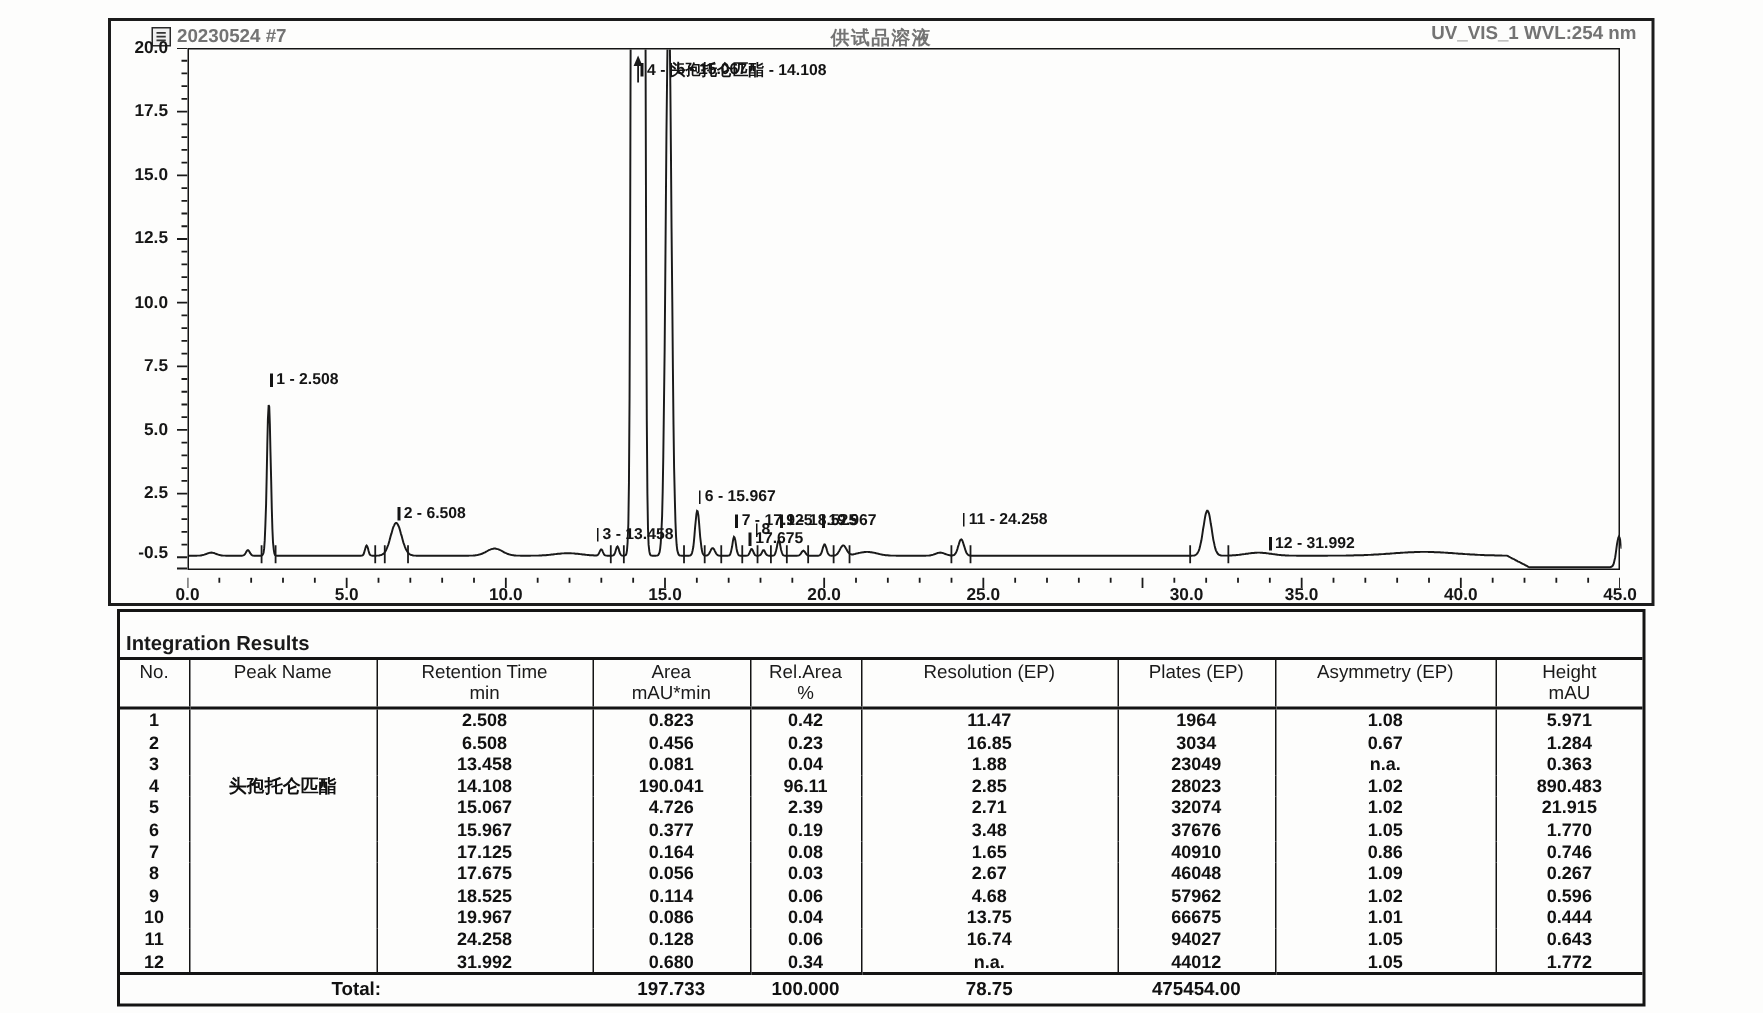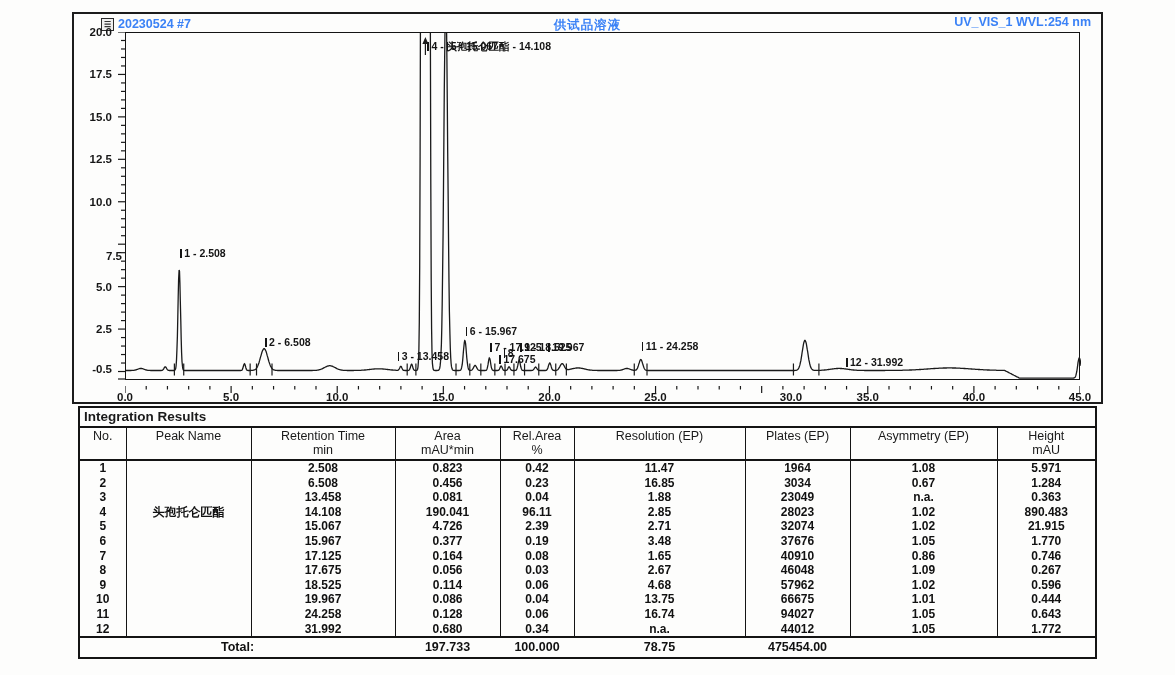--- a/index.html
+++ b/index.html
@@ -5,38 +5,38 @@
   * { box-sizing: border-box; }
   html,body { margin:0; padding:0; }
   body {
     width:1175px; height:675px; overflow:hidden;
     background:#fdfdfc; color:#1a1a1a;
     font-family:"Liberation Sans", sans-serif;
     -webkit-font-smoothing:antialiased;
   }
   .frame { position:absolute; left:72px; top:12px; width:1031px; height:392px;
            border:2px solid #1c1c1c; background:#fdfdfc; }
-  .chart-header-label { position:absolute; font-size:12.5px; font-weight:700; white-space:nowrap; color:#3b82f6; }
+  .chart-header-label { position:absolute; font-size:12.5px; font-weight:700; white-space:nowrap; color:#737373; }
   #run-id { left:44px; top:3px; }
   #chart-title { left:50%; transform:translateX(-50%); top:3px; letter-spacing:1px;font-family:Liberation Serif, serif; }
   #detector { right:10px; top:1px; }
   .seq-icon { position:absolute; left:27px; top:4px; width:13px; height:13px;
               border:1.5px solid #2a2a2a; background:#efefef; font-size:8px; line-height:11px;
               text-align:center; font-weight:700; color:#333; }
   .plot { position:absolute; left:51px; top:18px; width:955px; height:348px;
           border:1.6px solid #141414; background:transparent; }
   .plot svg { position:absolute; left:0; top:0; overflow:hidden; }
   .yaxis-ticks { position:absolute; left:41px; top:18px; width:10px; height:348px; }
   .xaxis-ticks { position:absolute; left:51px; top:368px; width:955px; height:10px; }
   .ylabel { position:absolute; width:36px; text-align:right; font-size:11.5px; font-weight:700; color:#161616; }
   .xlabel { position:absolute; width:34px; text-align:center; font-size:11.5px; font-weight:700; color:#161616; }
   .plabel { position:absolute; font-size:10.5px; font-weight:700; white-space:nowrap; color:#141414; }
   .plabel::before { content:""; position:absolute; left:-4px; top:2px; width:1.5px; height:9px; background:#141414; }
   .table-box { position:absolute; left:78px; top:406px; width:1019px; border:2px solid #141414; background:#fdfdfc; }
-  .table-title { font-size:13.5px; font-weight:700; padding:1px 4px 2px 4px; border-bottom:2px solid #141414; }
+  .table-title { font-size:13.5px; font-weight:700; padding:1px 4px 2px 4px; border-bottom:2px solid #141414;margin-top:12px; }
   table.results { border-collapse:collapse; table-layout:fixed; width:1015px; }
   table.results th { font-size:12.5px; font-weight:400; text-align:center; vertical-align:top;
                      padding:1px 0 2px 0; border-bottom:2px solid #141414; line-height:14px; }
   table.results th + th, table.results td.vl { border-left:1.8px solid #141414; }
   table.results td { font-size:12px; font-weight:700; text-align:center; padding:0; line-height:14.6px; color:#111; }
   table.results tr.total-row td { border-top:2.2px solid #141414; font-size:12.5px; line-height:19px; }
   td.tleft { text-align:left; padding-left:5px; }
 </style>
 </head>
 <body>
@@ -92,21 +92,21 @@
         <line x1="3" x2="10" y1="0" y2="0" stroke="#1a1a1a" stroke-width="1.2"></line>
         <line x1="3" x2="10" y1="347" y2="347" stroke="#1a1a1a" stroke-width="1.2"></line>
       </svg>
   </div>
   <div id="ylabels">
       <span class="ylabel" style="left: 2px; top: 12px;">20.0</span>
       <span class="ylabel" style="left: 2px; top: 54.439px;">17.5</span>
       <span class="ylabel" style="left: 2px; top: 96.878px;">15.0</span>
       <span class="ylabel" style="left: 2px; top: 139.317px;">12.5</span>
       <span class="ylabel" style="left: 2px; top: 181.756px;">10.0</span>
-      <span class="ylabel" style="left: 12px; top: 224.195px; margin-top: 12px;">7.5</span>
+      <span class="ylabel" style="left: 2px; top: 224.195px;">7.5</span>
       <span class="ylabel" style="left: 2px; top: 266.634px;">5.0</span>
       <span class="ylabel" style="left: 2px; top: 309.073px;">2.5</span>
       <span class="ylabel" style="left: 2px; top: 349px;">-0.5</span>
     </div>
 
   <div class="plot">
     <svg id="trace-svg" width="955" height="348" viewBox="0 0 955 348">
         <path d="M0.0 337.5L0.4 337.5L0.8 337.5L1.3 337.5L1.7 337.5L2.1 337.5L2.5 337.5L3.0 337.5L3.4 337.5L3.8 337.5L4.2 337.5L4.7 337.5L5.1 337.5L5.5 337.4L5.9 337.4L6.4 337.4L6.8 337.4L7.2 337.4L7.6 337.3L8.1 337.3L8.5 337.2L8.9 337.1L9.3 337.0L9.8 336.9L10.2 336.8L10.6 336.6L11.0 336.5L11.5 336.3L11.9 336.2L12.3 336.0L12.7 335.8L13.2 335.7L13.6 335.6L14.0 335.5L14.4 335.5L14.9 335.4L15.3 335.5L15.7 335.5L16.1 335.6L16.6 335.7L17.0 335.8L17.4 336.0L17.8 336.2L18.3 336.3L18.7 336.5L19.1 336.6L19.5 336.8L19.9 336.9L20.4 337.0L20.8 337.1L21.2 337.2L21.6 337.3L22.1 337.3L22.5 337.4L22.9 337.4L23.3 337.4L23.8 337.4L24.2 337.4L24.6 337.5L25.0 337.5L25.5 337.5L25.9 337.5L26.3 337.5L26.7 337.5L27.2 337.5L27.6 337.5L28.0 337.5L28.4 337.5L28.9 337.5L29.3 337.5L29.7 337.5L30.1 337.5L30.6 337.5L31.0 337.5L31.4 337.5L31.8 337.5L32.3 337.5L32.7 337.5L33.1 337.5L33.5 337.5L34.0 337.5L34.4 337.5L34.8 337.5L35.2 337.5L35.7 337.4L36.1 337.3L36.5 337.1L36.9 336.8L37.4 336.3L37.8 335.6L38.2 334.8L38.6 334.2L39.0 333.8L39.5 333.8L39.9 334.2L40.3 334.8L40.7 335.6L41.2 336.3L41.6 336.8L42.0 337.1L42.4 337.3L42.9 337.4L43.3 337.5L43.7 337.5L44.1 337.5L44.6 337.5L45.0 337.5L45.4 337.5L45.8 337.5L46.3 337.5L46.7 337.5L47.1 337.5L47.5 337.5L48.0 337.5L48.4 337.4L48.8 337.2L49.2 336.7L49.7 335.5L50.1 332.6L50.5 327.1L50.9 317.4L51.4 302.9L51.8 284.1L52.2 263.9L52.6 246.6L53.1 237.0L53.5 238.1L53.9 249.6L54.3 267.8L54.8 288.1L55.2 306.2L55.6 319.7L56.0 328.5L56.5 333.4L56.9 335.8L57.3 336.9L57.7 337.3L58.1 337.4L58.6 337.5L59.0 337.5L59.4 337.5L59.8 337.5L60.3 337.5L60.7 337.5L61.1 337.5L61.5 337.5L62.0 337.5L62.4 337.5L62.8 337.5L63.2 337.5L63.7 337.5L64.1 337.5L64.5 337.5L64.9 337.5L65.4 337.5L65.8 337.5L66.2 337.5L66.6 337.5L67.1 337.5L67.5 337.5L67.9 337.5L68.3 337.5L68.8 337.5L69.2 337.5L69.6 337.5L70.0 337.5L70.5 337.5L70.9 337.5L71.3 337.5L71.7 337.5L72.2 337.5L72.6 337.5L73.0 337.5L73.4 337.5L73.9 337.5L74.3 337.5L74.7 337.5L75.1 337.5L75.6 337.5L76.0 337.5L76.4 337.5L76.8 337.5L77.2 337.5L77.7 337.5L78.1 337.5L78.5 337.5L78.9 337.5L79.4 337.5L79.8 337.5L80.2 337.5L80.6 337.5L81.1 337.5L81.5 337.5L81.9 337.5L82.3 337.5L82.8 337.5L83.2 337.5L83.6 337.5L84.0 337.5L84.5 337.5L84.9 337.5L85.3 337.5L85.7 337.5L86.2 337.5L86.6 337.5L87.0 337.5L87.4 337.5L87.9 337.5L88.3 337.5L88.7 337.5L89.1 337.5L89.6 337.5L90.0 337.5L90.4 337.5L90.8 337.5L91.3 337.5L91.7 337.5L92.1 337.5L92.5 337.5L93.0 337.5L93.4 337.5L93.8 337.5L94.2 337.5L94.7 337.5L95.1 337.5L95.5 337.5L95.9 337.5L96.3 337.5L96.8 337.5L97.2 337.5L97.6 337.5L98.0 337.5L98.5 337.5L98.9 337.5L99.3 337.5L99.7 337.5L100.2 337.5L100.6 337.5L101.0 337.5L101.4 337.5L101.9 337.5L102.3 337.5L102.7 337.5L103.1 337.5L103.6 337.5L104.0 337.5L104.4 337.5L104.8 337.5L105.3 337.5L105.7 337.5L106.1 337.5L106.5 337.5L107.0 337.5L107.4 337.5L107.8 337.5L108.2 337.5L108.7 337.5L109.1 337.5L109.5 337.5L109.9 337.5L110.4 337.5L110.8 337.5L111.2 337.5L111.6 337.5L112.1 337.5L112.5 337.5L112.9 337.5L113.3 337.5L113.8 337.5L114.2 337.5L114.6 337.5L115.0 337.4L115.4 337.3L115.9 337.1L116.3 336.6L116.7 335.6L117.1 334.2L117.6 332.5L118.0 331.2L118.4 330.7L118.8 331.2L119.3 332.5L119.7 334.2L120.1 335.6L120.5 336.6L121.0 337.1L121.4 337.3L121.8 337.4L122.2 337.5L122.7 337.5L123.1 337.5L123.5 337.5L123.9 337.5L124.4 337.5L124.8 337.5L125.2 337.4L125.6 337.4L126.1 337.4L126.5 337.4L126.9 337.3L127.3 337.2L127.8 337.1L128.2 337.0L128.6 336.8L129.0 336.6L129.5 336.3L129.9 335.9L130.3 335.4L130.7 334.8L131.2 334.1L131.6 333.3L132.0 332.3L132.4 331.2L132.9 330.0L133.3 328.6L133.7 327.2L134.1 325.6L134.5 324.1L135.0 322.6L135.4 321.1L135.8 319.7L136.2 318.4L136.7 317.4L137.1 316.5L137.5 316.0L137.9 315.7L138.4 315.7L138.8 316.1L139.2 316.7L139.6 317.5L140.1 318.6L140.5 319.9L140.9 321.4L141.3 322.9L141.8 324.4L142.2 326.0L142.6 327.5L143.0 328.9L143.5 330.2L143.9 331.4L144.3 332.5L144.7 333.4L145.2 334.2L145.6 334.9L146.0 335.5L146.4 335.9L146.9 336.3L147.3 336.6L147.7 336.8L148.1 337.0L148.6 337.1L149.0 337.2L149.4 337.3L149.8 337.4L150.3 337.4L150.7 337.4L151.1 337.4L151.5 337.5L152.0 337.5L152.4 337.5L152.8 337.5L153.2 337.5L153.6 337.5L154.1 337.5L154.5 337.5L154.9 337.5L155.3 337.5L155.8 337.5L156.2 337.5L156.6 337.5L157.0 337.5L157.5 337.5L157.9 337.5L158.3 337.5L158.7 337.5L159.2 337.5L159.6 337.5L160.0 337.5L160.4 337.5L160.9 337.5L161.3 337.5L161.7 337.5L162.1 337.5L162.6 337.5L163.0 337.5L163.4 337.5L163.8 337.5L164.3 337.5L164.7 337.5L165.1 337.5L165.5 337.5L166.0 337.5L166.4 337.5L166.8 337.5L167.2 337.5L167.7 337.5L168.1 337.5L168.5 337.5L168.9 337.5L169.4 337.5L169.8 337.5L170.2 337.5L170.6 337.5L171.1 337.5L171.5 337.5L171.9 337.5L172.3 337.5L172.7 337.5L173.2 337.5L173.6 337.5L174.0 337.5L174.4 337.5L174.9 337.5L175.3 337.5L175.7 337.5L176.1 337.5L176.6 337.5L177.0 337.5L177.4 337.5L177.8 337.5L178.3 337.5L178.7 337.5L179.1 337.5L179.5 337.5L180.0 337.5L180.4 337.5L180.8 337.5L181.2 337.5L181.7 337.5L182.1 337.5L182.5 337.5L182.9 337.5L183.4 337.5L183.8 337.5L184.2 337.5L184.6 337.5L185.1 337.5L185.5 337.5L185.9 337.5L186.3 337.5L186.8 337.4L187.2 337.4L187.6 337.4L188.0 337.4L188.5 337.4L188.9 337.4L189.3 337.4L189.7 337.3L190.2 337.3L190.6 337.3L191.0 337.2L191.4 337.2L191.8 337.1L192.3 337.0L192.7 336.9L193.1 336.8L193.5 336.7L194.0 336.6L194.4 336.5L194.8 336.3L195.2 336.2L195.7 336.0L196.1 335.8L196.5 335.6L196.9 335.4L197.4 335.2L197.8 334.9L198.2 334.7L198.6 334.5L199.1 334.2L199.5 334.0L199.9 333.8L200.3 333.6L200.8 333.4L201.2 333.2L201.6 333.1L202.0 333.0L202.5 332.9L202.9 332.8L203.3 332.7L203.7 332.7L204.2 332.7L204.6 332.8L205.0 332.9L205.4 333.0L205.9 333.1L206.3 333.2L206.7 333.4L207.1 333.6L207.6 333.8L208.0 334.0L208.4 334.2L208.8 334.5L209.3 334.7L209.7 334.9L210.1 335.2L210.5 335.4L210.9 335.6L211.4 335.8L211.8 336.0L212.2 336.2L212.6 336.3L213.1 336.5L213.5 336.6L213.9 336.7L214.3 336.8L214.8 336.9L215.2 337.0L215.6 337.1L216.0 337.2L216.5 337.2L216.9 337.3L217.3 337.3L217.7 337.3L218.2 337.4L218.6 337.4L219.0 337.4L219.4 337.4L219.9 337.4L220.3 337.4L220.7 337.4L221.1 337.5L221.6 337.5L222.0 337.5L222.4 337.5L222.8 337.5L223.3 337.5L223.7 337.5L224.1 337.5L224.5 337.5L225.0 337.5L225.4 337.5L225.8 337.5L226.2 337.5L226.7 337.5L227.1 337.5L227.5 337.5L227.9 337.4L228.4 337.4L228.8 337.4L229.2 337.4L229.6 337.4L230.0 337.4L230.5 337.4L230.9 337.4L231.3 337.4L231.7 337.4L232.2 337.4L232.6 337.4L233.0 337.4L233.4 337.3L233.9 337.3L234.3 337.3L234.7 337.3L235.1 337.3L235.6 337.2L236.0 337.2L236.4 337.2L236.8 337.2L237.3 337.1L237.7 337.1L238.1 337.1L238.5 337.0L239.0 337.0L239.4 337.0L239.8 336.9L240.2 336.9L240.7 336.8L241.1 336.8L241.5 336.7L241.9 336.7L242.4 336.6L242.8 336.6L243.2 336.5L243.6 336.5L244.1 336.4L244.5 336.4L244.9 336.3L245.3 336.3L245.8 336.2L246.2 336.2L246.6 336.1L247.0 336.1L247.5 336.1L247.9 336.0L248.3 336.0L248.7 335.9L249.1 335.9L249.6 335.9L250.0 335.9L250.4 335.8L250.8 335.8L251.3 335.8L251.7 335.8L252.1 335.8L252.5 335.8L253.0 335.8L253.4 335.8L253.8 335.8L254.2 335.8L254.7 335.8L255.1 335.9L255.5 335.9L255.9 335.9L256.4 335.9L256.8 336.0L257.2 336.0L257.6 336.1L258.1 336.1L258.5 336.1L258.9 336.2L259.3 336.2L259.8 336.3L260.2 336.3L260.6 336.4L261.0 336.4L261.5 336.5L261.9 336.5L262.3 336.6L262.7 336.6L263.2 336.7L263.6 336.7L264.0 336.8L264.4 336.8L264.9 336.9L265.3 336.9L265.7 337.0L266.1 337.0L266.6 337.0L267.0 337.1L267.4 337.1L267.8 337.1L268.2 337.2L268.7 337.2L269.1 337.2L269.5 337.2L269.9 337.3L270.4 337.3L270.8 337.3L271.2 337.3L271.6 337.3L272.1 337.2L272.5 337.0L272.9 336.5L273.3 335.8L273.8 334.8L274.2 333.9L274.6 333.3L275.0 333.3L275.5 333.9L275.9 334.9L276.3 335.8L276.7 336.6L277.2 337.1L277.6 337.3L278.0 337.4L278.4 337.4L278.9 337.5L279.3 337.5L279.7 337.5L280.1 337.5L280.6 337.5L281.0 337.5L281.4 337.5L281.8 337.5L282.3 337.4L282.7 337.3L283.1 337.1L283.5 336.6L284.0 335.6L284.4 334.3L284.8 332.9L285.2 331.7L285.7 331.3L286.1 331.9L286.5 333.1L286.9 334.6L287.3 335.9L287.8 336.7L288.2 337.2L288.6 337.4L289.0 337.4L289.5 337.5L289.9 337.5L290.3 337.4L290.7 337.3L291.2 337.0L291.6 336.2L292.0 334.0L292.4 328.6L292.9 316.2L293.3 288.9L293.7 232.6L294.1 123.2L294.6 -76.6L295.0 -419.6L295.4 -972.3L295.8 -1806.3L296.3 -2982.4L296.7 -4526.9L297.1 -6406.1L297.5 -8507.7L298.0 -10639.4L298.4 -12551.1L298.8 -13980.7L299.2 -14712.2L299.7 -14629.1L300.1 -13744.9L300.5 -12199.2L300.9 -10222.1L301.4 -8077.7L301.8 -6007.7L302.2 -4189.1L302.6 -2717.9L303.1 -1613.7L303.5 -841.5L303.9 -336.5L304.3 -27.1L304.8 150.9L305.2 247.1L305.6 296.1L306.0 319.5L306.4 330.1L306.9 334.6L307.3 336.4L307.7 337.1L308.1 337.4L308.6 337.4L309.0 337.5L309.4 337.5L309.8 337.5L310.3 337.5L310.7 337.5L311.1 337.5L311.5 337.4L312.0 337.4L312.4 337.3L312.8 337.0L313.2 336.4L313.7 335.2L314.1 332.9L314.5 328.9L314.9 322.0L315.4 311.1L315.8 294.5L316.2 271.0L316.6 239.5L317.1 200.0L317.5 154.0L317.9 104.3L318.3 55.5L318.8 12.9L319.2 -18.2L319.6 -33.4L320.0 -30.7L320.5 -10.4L320.9 24.7L321.3 69.7L321.7 119.4L322.2 168.3L322.6 212.6L323.0 249.8L323.4 278.8L323.9 300.2L324.3 314.9L324.7 324.4L325.1 330.3L325.5 333.7L326.0 335.6L326.4 336.6L326.8 337.1L327.2 337.3L327.7 337.4L328.1 337.4L328.5 337.5L328.9 337.5L329.4 337.5L329.8 337.5L330.2 337.5L330.6 337.5L331.1 337.5L331.5 337.5L331.9 337.5L332.3 337.5L332.8 337.5L333.2 337.5L333.6 337.4L334.0 337.3L334.5 337.1L334.9 336.6L335.3 335.7L335.7 334.2L336.2 331.7L336.6 328.1L337.0 323.6L337.4 318.5L337.9 313.5L338.3 309.6L338.7 307.6L339.1 307.9L339.6 310.6L340.0 314.9L340.4 320.0L340.8 325.0L341.3 329.3L341.7 332.5L342.1 334.7L342.5 336.1L343.0 336.8L343.4 337.2L343.8 337.3L344.2 337.4L344.6 337.4L345.1 337.3L345.5 337.2L345.9 337.0L346.3 336.6L346.8 336.0L347.2 335.2L347.6 334.4L348.0 333.5L348.5 332.8L348.9 332.4L349.3 332.4L349.7 332.8L350.2 333.5L350.6 334.4L351.0 335.2L351.4 336.0L351.9 336.6L352.3 337.0L352.7 337.2L353.1 337.3L353.6 337.4L354.0 337.5L354.4 337.5L354.8 337.5L355.3 337.5L355.7 337.5L356.1 337.5L356.5 337.5L357.0 337.5L357.4 337.5L357.8 337.5L358.2 337.5L358.7 337.5L359.1 337.5L359.5 337.4L359.9 337.3L360.4 337.1L360.8 336.5L361.2 335.4L361.6 333.6L362.1 331.2L362.5 328.4L362.9 326.1L363.3 324.9L363.7 325.3L364.2 327.1L364.6 329.8L365.0 332.5L365.4 334.6L365.9 336.1L366.3 336.9L366.7 337.2L367.1 337.4L367.6 337.5L368.0 337.5L368.4 337.5L368.8 337.5L369.3 337.5L369.7 337.5L370.1 337.5L370.5 337.5L371.0 337.5L371.4 337.5L371.8 337.4L372.2 337.4L372.7 337.2L373.1 336.7L373.5 336.0L373.9 335.0L374.4 333.9L374.8 333.1L375.2 333.0L375.6 333.5L376.1 334.5L376.5 335.5L376.9 336.4L377.3 337.0L377.8 337.3L378.2 337.4L378.6 337.5L379.0 337.5L379.5 337.5L379.9 337.4L380.3 337.3L380.7 337.1L381.2 336.7L381.6 336.1L382.0 335.2L382.4 334.4L382.8 333.8L383.3 333.8L383.7 334.4L384.1 335.2L384.5 336.1L385.0 336.7L385.4 337.1L385.8 337.3L386.2 337.4L386.7 337.5L387.1 337.5L387.5 337.5L387.9 337.5L388.4 337.5L388.8 337.5L389.2 337.4L389.6 337.4L390.1 337.2L390.5 336.7L390.9 335.8L391.3 334.4L391.8 332.4L392.2 330.2L392.6 328.4L393.0 327.4L393.5 327.7L393.9 329.2L394.3 331.3L394.7 333.5L395.2 335.2L395.6 336.3L396.0 337.0L396.4 337.3L396.9 337.4L397.3 337.5L397.7 337.5L398.1 337.5L398.6 337.5L399.0 337.5L399.4 337.5L399.8 337.5L400.3 337.5L400.7 337.5L401.1 337.5L401.5 337.5L401.9 337.5L402.4 337.5L402.8 337.5L403.2 337.5L403.6 337.5L404.1 337.5L404.5 337.5L404.9 337.5L405.3 337.5L405.8 337.4L406.2 337.4L406.6 337.3L407.0 337.0L407.5 336.6L407.9 336.1L408.3 335.4L408.7 334.8L409.2 334.3L409.6 334.1L410.0 334.3L410.4 334.8L410.9 335.4L411.3 336.1L411.7 336.6L412.1 337.0L412.6 337.3L413.0 337.4L413.4 337.4L413.8 337.5L414.3 337.5L414.7 337.5L415.1 337.5L415.5 337.5L416.0 337.5L416.4 337.5L416.8 337.5L417.2 337.5L417.7 337.5L418.1 337.5L418.5 337.5L418.9 337.5L419.4 337.5L419.8 337.4L420.2 337.3L420.6 337.1L421.0 336.7L421.5 335.9L421.9 334.8L422.3 333.4L422.7 331.9L423.2 330.7L423.6 330.0L424.0 330.1L424.4 331.0L424.9 332.4L425.3 333.9L425.7 335.2L426.1 336.2L426.6 336.8L427.0 337.2L427.4 337.4L427.8 337.4L428.3 337.5L428.7 337.5L429.1 337.4L429.5 337.4L430.0 337.4L430.4 337.3L430.8 337.2L431.2 337.0L431.7 336.7L432.1 336.3L432.5 335.9L432.9 335.2L433.4 334.5L433.8 333.7L434.2 332.9L434.6 332.1L435.1 331.4L435.5 330.9L435.9 330.6L436.3 330.6L436.8 330.8L437.2 331.3L437.6 332.0L438.0 332.7L438.5 333.5L438.9 334.3L439.3 334.9L439.7 335.5L440.1 335.9L440.6 336.2L441.0 336.4L441.4 336.5L441.8 336.6L442.3 336.6L442.7 336.6L443.1 336.5L443.5 336.4L444.0 336.3L444.4 336.2L444.8 336.1L445.2 336.0L445.7 335.9L446.1 335.8L446.5 335.7L446.9 335.6L447.4 335.5L447.8 335.4L448.2 335.3L448.6 335.3L449.1 335.2L449.5 335.1L449.9 335.1L450.3 335.0L450.8 335.0L451.2 335.0L451.6 334.9L452.0 334.9L452.5 334.9L452.9 335.0L453.3 335.0L453.7 335.0L454.2 335.1L454.6 335.1L455.0 335.2L455.4 335.3L455.9 335.3L456.3 335.4L456.7 335.5L457.1 335.6L457.6 335.7L458.0 335.8L458.4 335.9L458.8 336.0L459.2 336.1L459.7 336.2L460.1 336.3L460.5 336.4L460.9 336.5L461.4 336.6L461.8 336.7L462.2 336.8L462.6 336.8L463.1 336.9L463.5 337.0L463.9 337.0L464.3 337.1L464.8 337.1L465.2 337.2L465.6 337.2L466.0 337.2L466.5 337.3L466.9 337.3L467.3 337.3L467.7 337.4L468.2 337.4L468.6 337.4L469.0 337.4L469.4 337.4L469.9 337.4L470.3 337.4L470.7 337.4L471.1 337.4L471.6 337.5L472.0 337.5L472.4 337.5L472.8 337.5L473.3 337.5L473.7 337.5L474.1 337.5L474.5 337.5L475.0 337.5L475.4 337.5L475.8 337.5L476.2 337.5L476.7 337.5L477.1 337.5L477.5 337.5L477.9 337.5L478.3 337.5L478.8 337.5L479.2 337.5L479.6 337.5L480.0 337.5L480.5 337.5L480.9 337.5L481.3 337.5L481.7 337.5L482.2 337.5L482.6 337.5L483.0 337.5L483.4 337.5L483.9 337.5L484.3 337.5L484.7 337.5L485.1 337.5L485.6 337.5L486.0 337.5L486.4 337.5L486.8 337.5L487.3 337.5L487.7 337.5L488.1 337.5L488.5 337.5L489.0 337.5L489.4 337.5L489.8 337.5L490.2 337.5L490.7 337.5L491.1 337.5L491.5 337.4L491.9 337.4L492.4 337.4L492.8 337.4L493.2 337.4L493.6 337.3L494.1 337.3L494.5 337.2L494.9 337.1L495.3 337.0L495.8 336.9L496.2 336.8L496.6 336.6L497.0 336.5L497.4 336.3L497.9 336.2L498.3 336.0L498.7 335.8L499.1 335.7L499.6 335.6L500.0 335.5L500.4 335.5L500.8 335.4L501.3 335.5L501.7 335.5L502.1 335.6L502.5 335.7L503.0 335.8L503.4 336.0L503.8 336.2L504.2 336.3L504.7 336.5L505.1 336.6L505.5 336.8L505.9 336.9L506.4 337.0L506.8 337.1L507.2 337.2L507.6 337.3L508.1 337.3L508.5 337.3L508.9 337.3L509.3 337.2L509.8 337.1L510.2 336.9L510.6 336.5L511.0 335.9L511.5 335.1L511.9 334.1L512.3 332.9L512.7 331.4L513.2 330.0L513.6 328.6L514.0 327.5L514.4 326.8L514.9 326.6L515.3 326.9L515.7 327.7L516.1 328.9L516.5 330.3L517.0 331.7L517.4 333.1L517.8 334.3L518.2 335.3L518.7 336.1L519.1 336.6L519.5 337.0L519.9 337.2L520.4 337.3L520.8 337.4L521.2 337.4L521.6 337.5L522.1 337.5L522.5 337.5L522.9 337.5L523.3 337.5L523.8 337.5L524.2 337.5L524.6 337.5L525.0 337.5L525.5 337.5L525.9 337.5L526.3 337.5L526.7 337.5L527.2 337.5L527.6 337.5L528.0 337.5L528.4 337.5L528.9 337.5L529.3 337.5L529.7 337.5L530.1 337.5L530.6 337.5L531.0 337.5L531.4 337.5L531.8 337.5L532.3 337.5L532.7 337.5L533.1 337.5L533.5 337.5L534.0 337.5L534.4 337.5L534.8 337.5L535.2 337.5L535.6 337.5L536.1 337.5L536.5 337.5L536.9 337.5L537.3 337.5L537.8 337.5L538.2 337.5L538.6 337.5L539.0 337.5L539.5 337.5L539.9 337.5L540.3 337.5L540.7 337.5L541.2 337.5L541.6 337.5L542.0 337.5L542.4 337.5L542.9 337.5L543.3 337.5L543.7 337.5L544.1 337.5L544.6 337.5L545.0 337.5L545.4 337.5L545.8 337.5L546.3 337.5L546.7 337.5L547.1 337.5L547.5 337.5L548.0 337.5L548.4 337.5L548.8 337.5L549.2 337.5L549.7 337.5L550.1 337.5L550.5 337.5L550.9 337.5L551.4 337.5L551.8 337.5L552.2 337.5L552.6 337.5L553.1 337.5L553.5 337.5L553.9 337.5L554.3 337.5L554.7 337.5L555.2 337.5L555.6 337.5L556.0 337.5L556.4 337.5L556.9 337.5L557.3 337.5L557.7 337.5L558.1 337.5L558.6 337.5L559.0 337.5L559.4 337.5L559.8 337.5L560.3 337.5L560.7 337.5L561.1 337.5L561.5 337.5L562.0 337.5L562.4 337.5L562.8 337.5L563.2 337.5L563.7 337.5L564.1 337.5L564.5 337.5L564.9 337.5L565.4 337.5L565.8 337.5L566.2 337.5L566.6 337.5L567.1 337.5L567.5 337.5L567.9 337.5L568.3 337.5L568.8 337.5L569.2 337.5L569.6 337.5L570.0 337.5L570.5 337.5L570.9 337.5L571.3 337.5L571.7 337.5L572.2 337.5L572.6 337.5L573.0 337.5L573.4 337.5L573.8 337.5L574.3 337.5L574.7 337.5L575.1 337.5L575.5 337.5L576.0 337.5L576.4 337.5L576.8 337.5L577.2 337.5L577.7 337.5L578.1 337.5L578.5 337.5L578.9 337.5L579.4 337.5L579.8 337.5L580.2 337.5L580.6 337.5L581.1 337.5L581.5 337.5L581.9 337.5L582.3 337.5L582.8 337.5L583.2 337.5L583.6 337.5L584.0 337.5L584.5 337.5L584.9 337.5L585.3 337.5L585.7 337.5L586.2 337.5L586.6 337.5L587.0 337.5L587.4 337.5L587.9 337.5L588.3 337.5L588.7 337.5L589.1 337.5L589.6 337.5L590.0 337.5L590.4 337.5L590.8 337.5L591.3 337.5L591.7 337.5L592.1 337.5L592.5 337.5L592.9 337.5L593.4 337.5L593.8 337.5L594.2 337.5L594.6 337.5L595.1 337.5L595.5 337.5L595.9 337.5L596.3 337.5L596.8 337.5L597.2 337.5L597.6 337.5L598.0 337.5L598.5 337.5L598.9 337.5L599.3 337.5L599.7 337.5L600.2 337.5L600.6 337.5L601.0 337.5L601.4 337.5L601.9 337.5L602.3 337.5L602.7 337.5L603.1 337.5L603.6 337.5L604.0 337.5L604.4 337.5L604.8 337.5L605.3 337.5L605.7 337.5L606.1 337.5L606.5 337.5L607.0 337.5L607.4 337.5L607.8 337.5L608.2 337.5L608.7 337.5L609.1 337.5L609.5 337.5L609.9 337.5L610.4 337.5L610.8 337.5L611.2 337.5L611.6 337.5L612.0 337.5L612.5 337.5L612.9 337.5L613.3 337.5L613.7 337.5L614.2 337.5L614.6 337.5L615.0 337.5L615.4 337.5L615.9 337.5L616.3 337.5L616.7 337.5L617.1 337.5L617.6 337.5L618.0 337.5L618.4 337.5L618.8 337.5L619.3 337.5L619.7 337.5L620.1 337.5L620.5 337.5L621.0 337.5L621.4 337.5L621.8 337.5L622.2 337.5L622.7 337.5L623.1 337.5L623.5 337.5L623.9 337.5L624.4 337.5L624.8 337.5L625.2 337.5L625.6 337.5L626.1 337.5L626.5 337.5L626.9 337.5L627.3 337.5L627.8 337.5L628.2 337.5L628.6 337.5L629.0 337.5L629.5 337.5L629.9 337.5L630.3 337.5L630.7 337.5L631.1 337.5L631.6 337.5L632.0 337.5L632.4 337.5L632.8 337.5L633.3 337.5L633.7 337.5L634.1 337.5L634.5 337.5L635.0 337.5L635.4 337.5L635.8 337.5L636.2 337.5L636.7 337.5L637.1 337.5L637.5 337.5L637.9 337.5L638.4 337.5L638.8 337.5L639.2 337.5L639.6 337.5L640.1 337.5L640.5 337.5L640.9 337.5L641.3 337.5L641.8 337.5L642.2 337.5L642.6 337.5L643.0 337.5L643.5 337.5L643.9 337.5L644.3 337.5L644.7 337.5L645.2 337.5L645.6 337.5L646.0 337.5L646.4 337.5L646.9 337.5L647.3 337.5L647.7 337.5L648.1 337.5L648.6 337.5L649.0 337.5L649.4 337.5L649.8 337.5L650.2 337.5L650.7 337.5L651.1 337.5L651.5 337.5L651.9 337.5L652.4 337.5L652.8 337.5L653.2 337.5L653.6 337.5L654.1 337.5L654.5 337.5L654.9 337.5L655.3 337.5L655.8 337.5L656.2 337.5L656.6 337.5L657.0 337.5L657.5 337.5L657.9 337.5L658.3 337.5L658.7 337.5L659.2 337.5L659.6 337.5L660.0 337.5L660.4 337.5L660.9 337.5L661.3 337.5L661.7 337.5L662.1 337.5L662.6 337.5L663.0 337.5L663.4 337.5L663.8 337.5L664.3 337.5L664.7 337.5L665.1 337.5L665.5 337.5L666.0 337.5L666.4 337.5L666.8 337.5L667.2 337.5L667.7 337.5L668.1 337.5L668.5 337.5L668.9 337.4L669.3 337.4L669.8 337.4L670.2 337.3L670.6 337.2L671.0 337.0L671.5 336.7L671.9 336.3L672.3 335.8L672.7 335.1L673.2 334.1L673.6 332.9L674.0 331.4L674.4 329.5L674.9 327.4L675.3 324.9L675.7 322.3L676.1 319.5L676.6 316.7L677.0 314.1L677.4 311.7L677.8 309.7L678.3 308.3L678.7 307.5L679.1 307.5L679.5 308.1L680.0 309.4L680.4 311.2L680.8 313.6L681.2 316.2L681.7 318.9L682.1 321.7L682.5 324.4L682.9 326.9L683.4 329.1L683.8 331.0L684.2 332.6L684.6 333.9L685.1 334.9L685.5 335.6L685.9 336.2L686.3 336.6L686.8 336.9L687.2 337.1L687.6 337.2L688.0 337.3L688.4 337.4L688.9 337.4L689.3 337.4L689.7 337.4L690.1 337.4L690.6 337.4L691.0 337.4L691.4 337.4L691.8 337.4L692.3 337.4L692.7 337.4L693.1 337.3L693.5 337.3L694.0 337.3L694.4 337.3L694.8 337.3L695.2 337.3L695.7 337.2L696.1 337.2L696.5 337.2L696.9 337.1L697.4 337.1L697.8 337.1L698.2 337.0L698.6 337.0L699.1 337.0L699.5 336.9L699.9 336.9L700.3 336.8L700.8 336.8L701.2 336.7L701.6 336.7L702.0 336.6L702.5 336.5L702.9 336.5L703.3 336.4L703.7 336.4L704.2 336.3L704.6 336.2L705.0 336.2L705.4 336.1L705.9 336.1L706.3 336.0L706.7 335.9L707.1 335.9L707.5 335.8L708.0 335.8L708.4 335.7L708.8 335.7L709.2 335.6L709.7 335.6L710.1 335.6L710.5 335.5L710.9 335.5L711.4 335.5L711.8 335.5L712.2 335.4L712.6 335.4L713.1 335.4L713.5 335.4L713.9 335.4L714.3 335.5L714.8 335.5L715.2 335.5L715.6 335.5L716.0 335.6L716.5 335.6L716.9 335.6L717.3 335.7L717.7 335.7L718.2 335.8L718.6 335.8L719.0 335.9L719.4 335.9L719.9 336.0L720.3 336.1L720.7 336.1L721.1 336.2L721.6 336.2L722.0 336.3L722.4 336.4L722.8 336.4L723.3 336.5L723.7 336.5L724.1 336.6L724.5 336.7L725.0 336.7L725.4 336.8L725.8 336.8L726.2 336.9L726.6 336.9L727.1 337.0L727.5 337.0L727.9 337.0L728.3 337.1L728.8 337.1L729.2 337.1L729.6 337.2L730.0 337.2L730.5 337.2L730.9 337.3L731.3 337.3L731.7 337.3L732.2 337.3L732.6 337.3L733.0 337.3L733.4 337.4L733.9 337.4L734.3 337.4L734.7 337.4L735.1 337.4L735.6 337.4L736.0 337.4L736.4 337.4L736.8 337.4L737.3 337.4L737.7 337.4L738.1 337.4L738.5 337.5L739.0 337.5L739.4 337.5L739.8 337.5L740.2 337.5L740.7 337.5L741.1 337.5L741.5 337.5L741.9 337.5L742.4 337.5L742.8 337.5L743.2 337.5L743.6 337.5L744.1 337.5L744.5 337.5L744.9 337.5L745.3 337.5L745.7 337.5L746.2 337.5L746.6 337.5L747.0 337.5L747.4 337.5L747.9 337.5L748.3 337.5L748.7 337.5L749.1 337.5L749.6 337.5L750.0 337.5L750.4 337.5L750.8 337.5L751.3 337.5L751.7 337.5L752.1 337.5L752.5 337.5L753.0 337.5L753.4 337.5L753.8 337.5L754.2 337.5L754.7 337.5L755.1 337.5L755.5 337.5L755.9 337.5L756.4 337.5L756.8 337.5L757.2 337.5L757.6 337.5L758.1 337.5L758.5 337.5L758.9 337.5L759.3 337.4L759.8 337.4L760.2 337.4L760.6 337.4L761.0 337.4L761.5 337.4L761.9 337.4L762.3 337.4L762.7 337.4L763.2 337.4L763.6 337.4L764.0 337.4L764.4 337.4L764.8 337.4L765.3 337.4L765.7 337.4L766.1 337.4L766.5 337.4L767.0 337.4L767.4 337.4L767.8 337.4L768.2 337.4L768.7 337.4L769.1 337.4L769.5 337.4L769.9 337.4L770.4 337.4L770.8 337.4L771.2 337.4L771.6 337.3L772.1 337.3L772.5 337.3L772.9 337.3L773.3 337.3L773.8 337.3L774.2 337.3L774.6 337.3L775.0 337.3L775.5 337.3L775.9 337.3L776.3 337.3L776.7 337.2L777.2 337.2L777.6 337.2L778.0 337.2L778.4 337.2L778.9 337.2L779.3 337.2L779.7 337.2L780.1 337.2L780.6 337.1L781.0 337.1L781.4 337.1L781.8 337.1L782.3 337.1L782.7 337.1L783.1 337.1L783.5 337.0L783.9 337.0L784.4 337.0L784.8 337.0L785.2 337.0L785.6 337.0L786.1 336.9L786.5 336.9L786.9 336.9L787.3 336.9L787.8 336.9L788.2 336.8L788.6 336.8L789.0 336.8L789.5 336.8L789.9 336.7L790.3 336.7L790.7 336.7L791.2 336.7L791.6 336.6L792.0 336.6L792.4 336.6L792.9 336.6L793.3 336.5L793.7 336.5L794.1 336.5L794.6 336.5L795.0 336.4L795.4 336.4L795.8 336.4L796.3 336.4L796.7 336.3L797.1 336.3L797.5 336.3L798.0 336.2L798.4 336.2L798.8 336.2L799.2 336.1L799.7 336.1L800.1 336.1L800.5 336.1L800.9 336.0L801.4 336.0L801.8 336.0L802.2 335.9L802.6 335.9L803.0 335.9L803.5 335.8L803.9 335.8L804.3 335.8L804.7 335.7L805.2 335.7L805.6 335.7L806.0 335.7L806.4 335.6L806.9 335.6L807.3 335.6L807.7 335.5L808.1 335.5L808.6 335.5L809.0 335.5L809.4 335.4L809.8 335.4L810.3 335.4L810.7 335.3L811.1 335.3L811.5 335.3L812.0 335.3L812.4 335.3L812.8 335.2L813.2 335.2L813.7 335.2L814.1 335.2L814.5 335.1L814.9 335.1L815.4 335.1L815.8 335.1L816.2 335.1L816.6 335.1L817.1 335.0L817.5 335.0L817.9 335.0L818.3 335.0L818.8 335.0L819.2 335.0L819.6 335.0L820.0 335.0L820.5 335.0L820.9 334.9L821.3 334.9L821.7 334.9L822.1 334.9L822.6 334.9L823.0 334.9L823.4 334.9L823.8 334.9L824.3 334.9L824.7 334.9L825.1 334.9L825.5 334.9L826.0 334.9L826.4 335.0L826.8 335.0L827.2 335.0L827.7 335.0L828.1 335.0L828.5 335.0L828.9 335.0L829.4 335.0L829.8 335.0L830.2 335.1L830.6 335.1L831.1 335.1L831.5 335.1L831.9 335.1L832.3 335.1L832.8 335.2L833.2 335.2L833.6 335.2L834.0 335.2L834.5 335.3L834.9 335.3L835.3 335.3L835.7 335.3L836.2 335.3L836.6 335.4L837.0 335.4L837.4 335.4L837.9 335.5L838.3 335.5L838.7 335.5L839.1 335.5L839.6 335.6L840.0 335.6L840.4 335.6L840.8 335.7L841.2 335.7L841.7 335.7L842.1 335.7L842.5 335.8L842.9 335.8L843.4 335.8L843.8 335.9L844.2 335.9L844.6 335.9L845.1 336.0L845.5 336.0L845.9 336.0L846.3 336.1L846.8 336.1L847.2 336.1L847.6 336.1L848.0 336.2L848.5 336.2L848.9 336.2L849.3 336.3L849.7 336.3L850.2 336.3L850.6 336.4L851.0 336.4L851.4 336.4L851.9 336.4L852.3 336.5L852.7 336.5L853.1 336.5L853.6 336.5L854.0 336.6L854.4 336.6L854.8 336.6L855.3 336.6L855.7 336.7L856.1 336.7L856.5 336.7L857.0 336.7L857.4 336.8L857.8 336.8L858.2 336.8L858.7 336.8L859.1 336.9L859.5 336.9L859.9 336.9L860.3 336.9L860.8 336.9L861.2 337.0L861.6 337.0L862.0 337.0L862.5 337.0L862.9 337.0L863.3 337.0L863.7 337.1L864.2 337.1L864.6 337.1L865.0 337.1L865.4 337.1L865.9 337.1L866.3 337.1L866.7 337.2L867.1 337.2L867.6 337.2L868.0 337.2L868.4 337.2L868.8 337.2L869.3 337.2L869.7 337.2L870.1 337.2L870.5 337.3L871.0 337.3L871.4 337.3L871.8 337.3L872.2 337.3L872.7 337.3L873.1 337.3L873.5 337.3L873.9 337.3L874.4 337.3L874.8 337.3L875.2 337.3L875.6 337.4L876.1 337.4L876.5 337.4L876.9 337.4L877.3 337.4L877.8 337.4L878.2 337.4L878.6 337.4L879.0 337.6L879.4 337.8L879.9 338.1L880.3 338.3L880.7 338.5L881.1 338.7L881.6 338.9L882.0 339.2L882.4 339.4L882.8 339.6L883.3 339.8L883.7 340.0L884.1 340.3L884.5 340.5L885.0 340.7L885.4 340.9L885.8 341.2L886.2 341.4L886.7 341.6L887.1 341.8L887.5 342.0L887.9 342.3L888.4 342.5L888.8 342.7L889.2 342.9L889.6 343.1L890.1 343.3L890.5 343.6L890.9 343.8L891.3 344.0L891.8 344.2L892.2 344.4L892.6 344.7L893.0 344.9L893.5 345.1L893.9 345.1L894.3 345.1L894.7 345.1L895.2 345.1L895.6 345.1L896.0 345.1L896.4 345.1L896.9 345.1L897.3 345.1L897.7 345.1L898.1 345.1L898.5 345.1L899.0 345.1L899.4 345.1L899.8 345.1L900.2 345.1L900.7 345.1L901.1 345.1L901.5 345.1L901.9 345.1L902.4 345.1L902.8 345.1L903.2 345.1L903.6 345.1L904.1 345.1L904.5 345.1L904.9 345.1L905.3 345.1L905.8 345.1L906.2 345.1L906.6 345.1L907.0 345.1L907.5 345.1L907.9 345.1L908.3 345.1L908.7 345.1L909.2 345.1L909.6 345.1L910.0 345.1L910.4 345.1L910.9 345.1L911.3 345.1L911.7 345.1L912.1 345.1L912.6 345.1L913.0 345.1L913.4 345.1L913.8 345.1L914.3 345.1L914.7 345.1L915.1 345.1L915.5 345.1L916.0 345.1L916.4 345.1L916.8 345.1L917.2 345.1L917.6 345.1L918.1 345.1L918.5 345.1L918.9 345.1L919.3 345.1L919.8 345.1L920.2 345.1L920.6 345.1L921.0 345.1L921.5 345.1L921.9 345.1L922.3 345.1L922.7 345.1L923.2 345.1L923.6 345.1L924.0 345.1L924.4 345.1L924.9 345.1L925.3 345.1L925.7 345.1L926.1 345.1L926.6 345.1L927.0 345.1L927.4 345.1L927.8 345.1L928.3 345.1L928.7 345.1L929.1 345.1L929.5 345.1L930.0 345.1L930.4 345.1L930.8 345.1L931.2 345.1L931.7 345.1L932.1 345.1L932.5 345.1L932.9 345.1L933.4 345.1L933.8 345.1L934.2 345.1L934.6 345.1L935.1 345.1L935.5 345.1L935.9 345.1L936.3 345.1L936.7 345.1L937.2 345.1L937.6 345.1L938.0 345.1L938.4 345.1L938.9 345.1L939.3 345.1L939.7 345.1L940.1 345.1L940.6 345.1L941.0 345.1L941.4 345.1L941.8 345.1L942.3 345.1L942.7 345.1L943.1 345.1L943.5 345.1L944.0 345.1L944.4 345.1L944.8 345.1L945.2 345.1L945.7 345.1L946.1 345.1L946.5 345.1L946.9 345.1L947.4 345.1L947.8 345.0L948.2 344.9L948.6 344.6L949.1 344.2L949.5 343.5L949.9 342.4L950.3 340.7L950.8 338.5L951.2 335.8L951.6 332.8L952.0 329.7L952.5 327.1L952.9 325.4L953.3 324.7L953.7 325.4L954.2 327.1L954.6 329.7L955.0 332.8" fill="none" stroke="#1a1a1a" stroke-width="1.3"></path>
         <line x1="48.38666666666666" x2="48.38666666666666" y1="330.47512195121953" y2="342.47512195121953" stroke="#1a1a1a" stroke-width="1.2"></line>
         <line x1="57.724444444444444" x2="57.724444444444444" y1="330.47512195121953" y2="342.47512195121953" stroke="#1a1a1a" stroke-width="1.2"></line>

